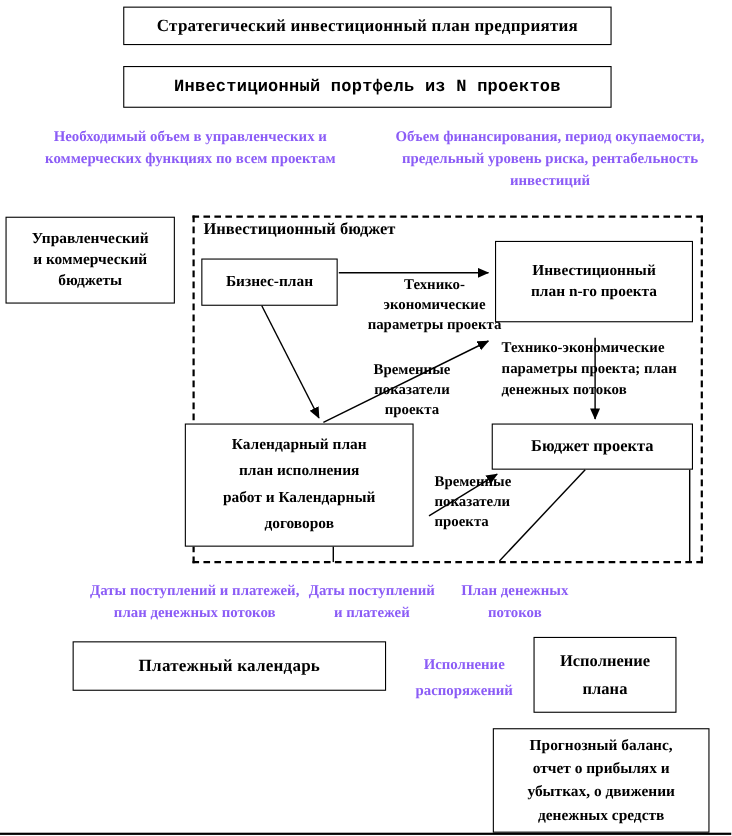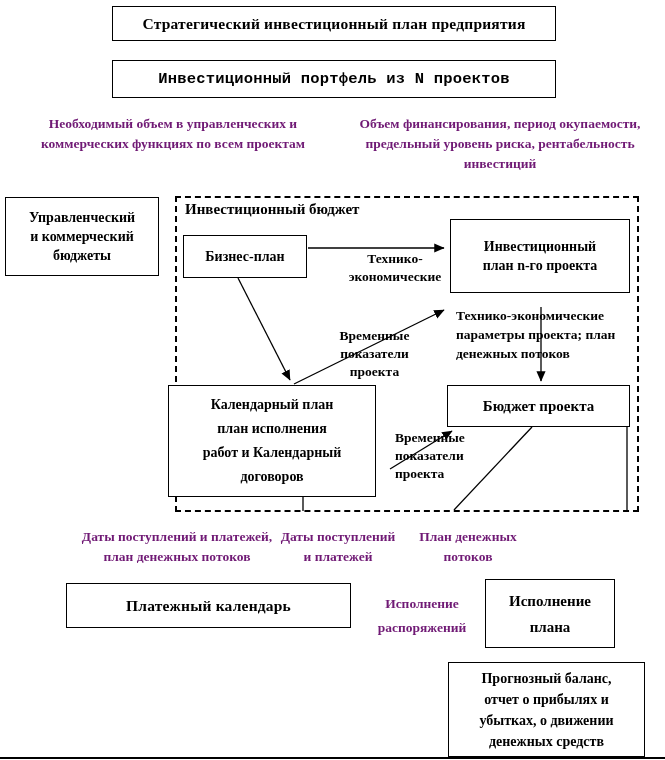--- a/index.html
+++ b/index.html
@@ -21,21 +21,21 @@
     border:2px dashed #000000;box-sizing:border-box;background:transparent;
   }
   .dashed-title{
     position:absolute;left:8px;top:3px;font-weight:bold;font-size:15px;
   }
   .edge-label{
     position:absolute;font-weight:bold;font-size:13.5px;line-height:18px;
   }
   .edge-label.center{text-align:center;}
   .gray{
-    position:absolute;color:#701a75;font-weight:bold;font-size:13.5px;
+    position:absolute;color:#8b5cf6;font-weight:bold;font-size:13.5px;
     line-height:20px;text-align:center;
   }
   svg.overlay{position:absolute;left:0;top:0;pointer-events:none;}
   .bottom-rule{position:absolute;left:0;top:757px;width:665px;height:2px;background:#000;}
 </style>
 </head>
 <body>
 
 <div class="box big" style="left:112px;top:6px;width:444px;height:35px;">Стратегический инвестиционный план предприятия</div>
 
@@ -80,20 +80,21 @@
     <span class="ln">работ и Календарный</span>
     <span class="ln">договоров</span>
   </div>
 </div>
 
 <div class="box mid" style="left:447px;top:385px;width:183px;height:42px;font-size:15px;">Бюджет проекта</div>
 
 <div class="edge-label center" style="left:325px;top:250px;width:140px;">
   <span style="display:block">Технико-</span>
   <span style="display:block">экономические</span>
+  <span style="display:block">параметры проекта</span>
 </div>
 
 <div class="edge-label center" style="left:322px;top:327px;width:105px;">
   <span style="display:block">Временные</span>
   <span style="display:block">показатели</span>
   <span style="display:block">проекта</span>
 </div>
 
 <div class="edge-label" style="left:456px;top:306px;width:182px;text-align:left;line-height:19px;">
   <span style="display:block">Технико-экономические</span>

